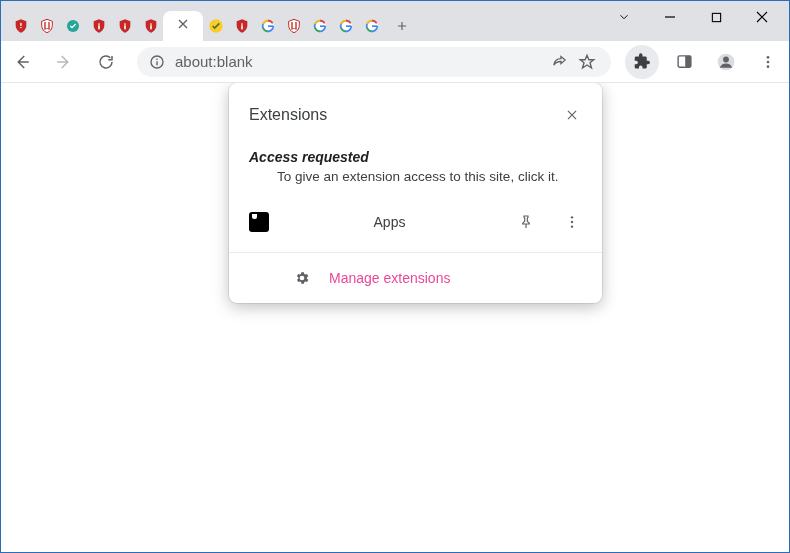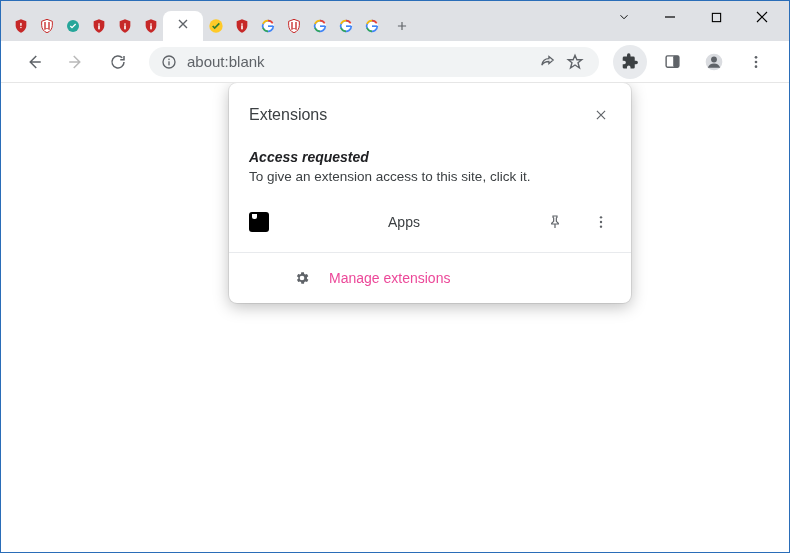--- a/index.html
+++ b/index.html
@@ -67,21 +67,21 @@
     width:46px; height:32px;
     display:flex; align-items:center; justify-content:center;
     margin-top:-8px;
   }
   
   .toolbar {
     height:42px;
     background:#fff;
     border-bottom:1px solid #e6e6e6;
     display:flex; align-items:center;
-    padding:0 16px;
+    padding:0 4px;
     gap:8px;
     position:relative;
     z-index:2;
   }
   .tbtn {
     width:34px; height:34px;
     display:flex; align-items:center; justify-content:center;
     border-radius:50%;
     color:#5f6368;
   }
@@ -110,21 +110,21 @@
   .content {
     position:relative;
     height:calc(100% - 82px);
     background:#fff;
     z-index:1;
   }
   
   .popup {
     position:absolute;
     top:0; left:228px;
-    width:402px;
+    width:373px;
     background:#fff;
     border-radius:8px;
     box-shadow:0 4px 16px rgba(0,0,0,.25), 0 0 0 1px rgba(0,0,0,.08);
     z-index:5;
     font-size:14px;
     color:#202124;
   }
   .popup-header {
     display:flex; align-items:center; justify-content:space-between;
     padding:16px 14px 4px 20px;
@@ -135,20 +135,21 @@
     color:#5f6368;
   }
   .section-title {
     padding:14px 20px 2px 20px;
     font-weight:600; font-size:14px;font-style:italic;
   }
   .section-sub {
     padding:2px 20px 12px 20px;
     color:#3c4043;
     font-size:13.5px;
+    margin-left:28px;
   }
   .ext-row {
     display:flex; align-items:center;
     padding:10px 14px 10px 20px;
     gap:14px;
   }
   .ext-icon {
     width:20px;height:20px;
     background:#000;
     border-radius:3px;

